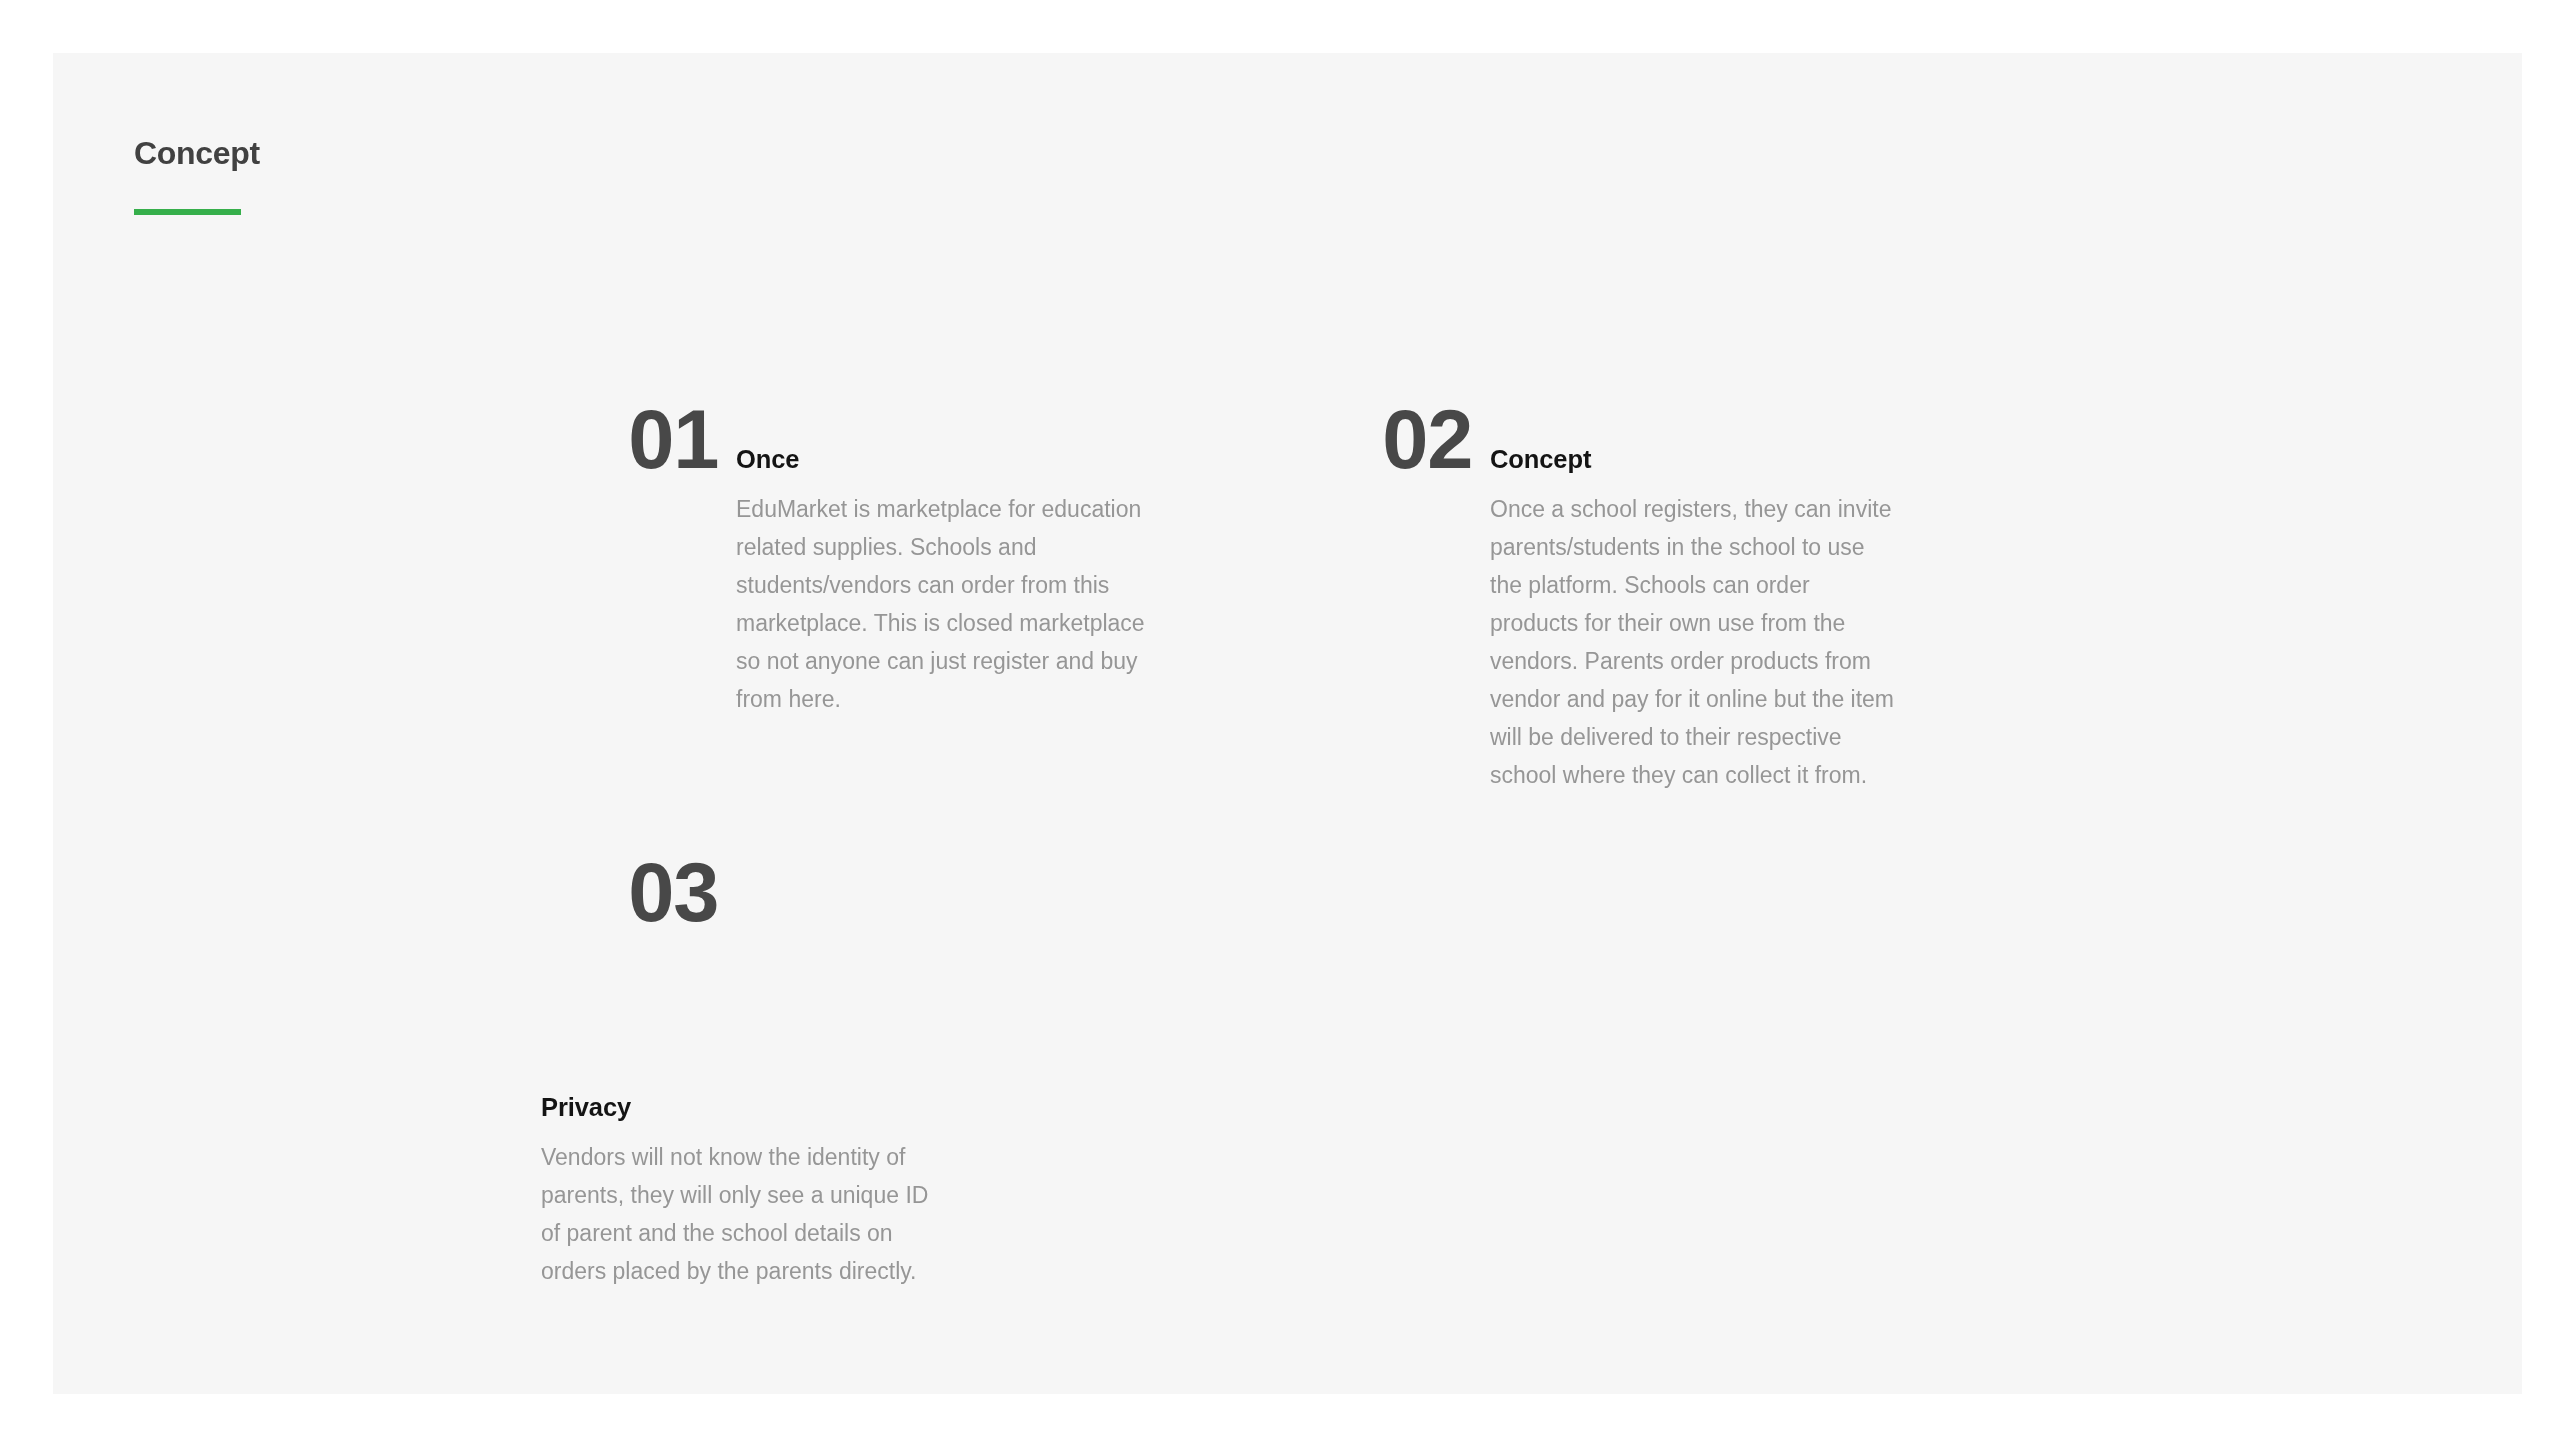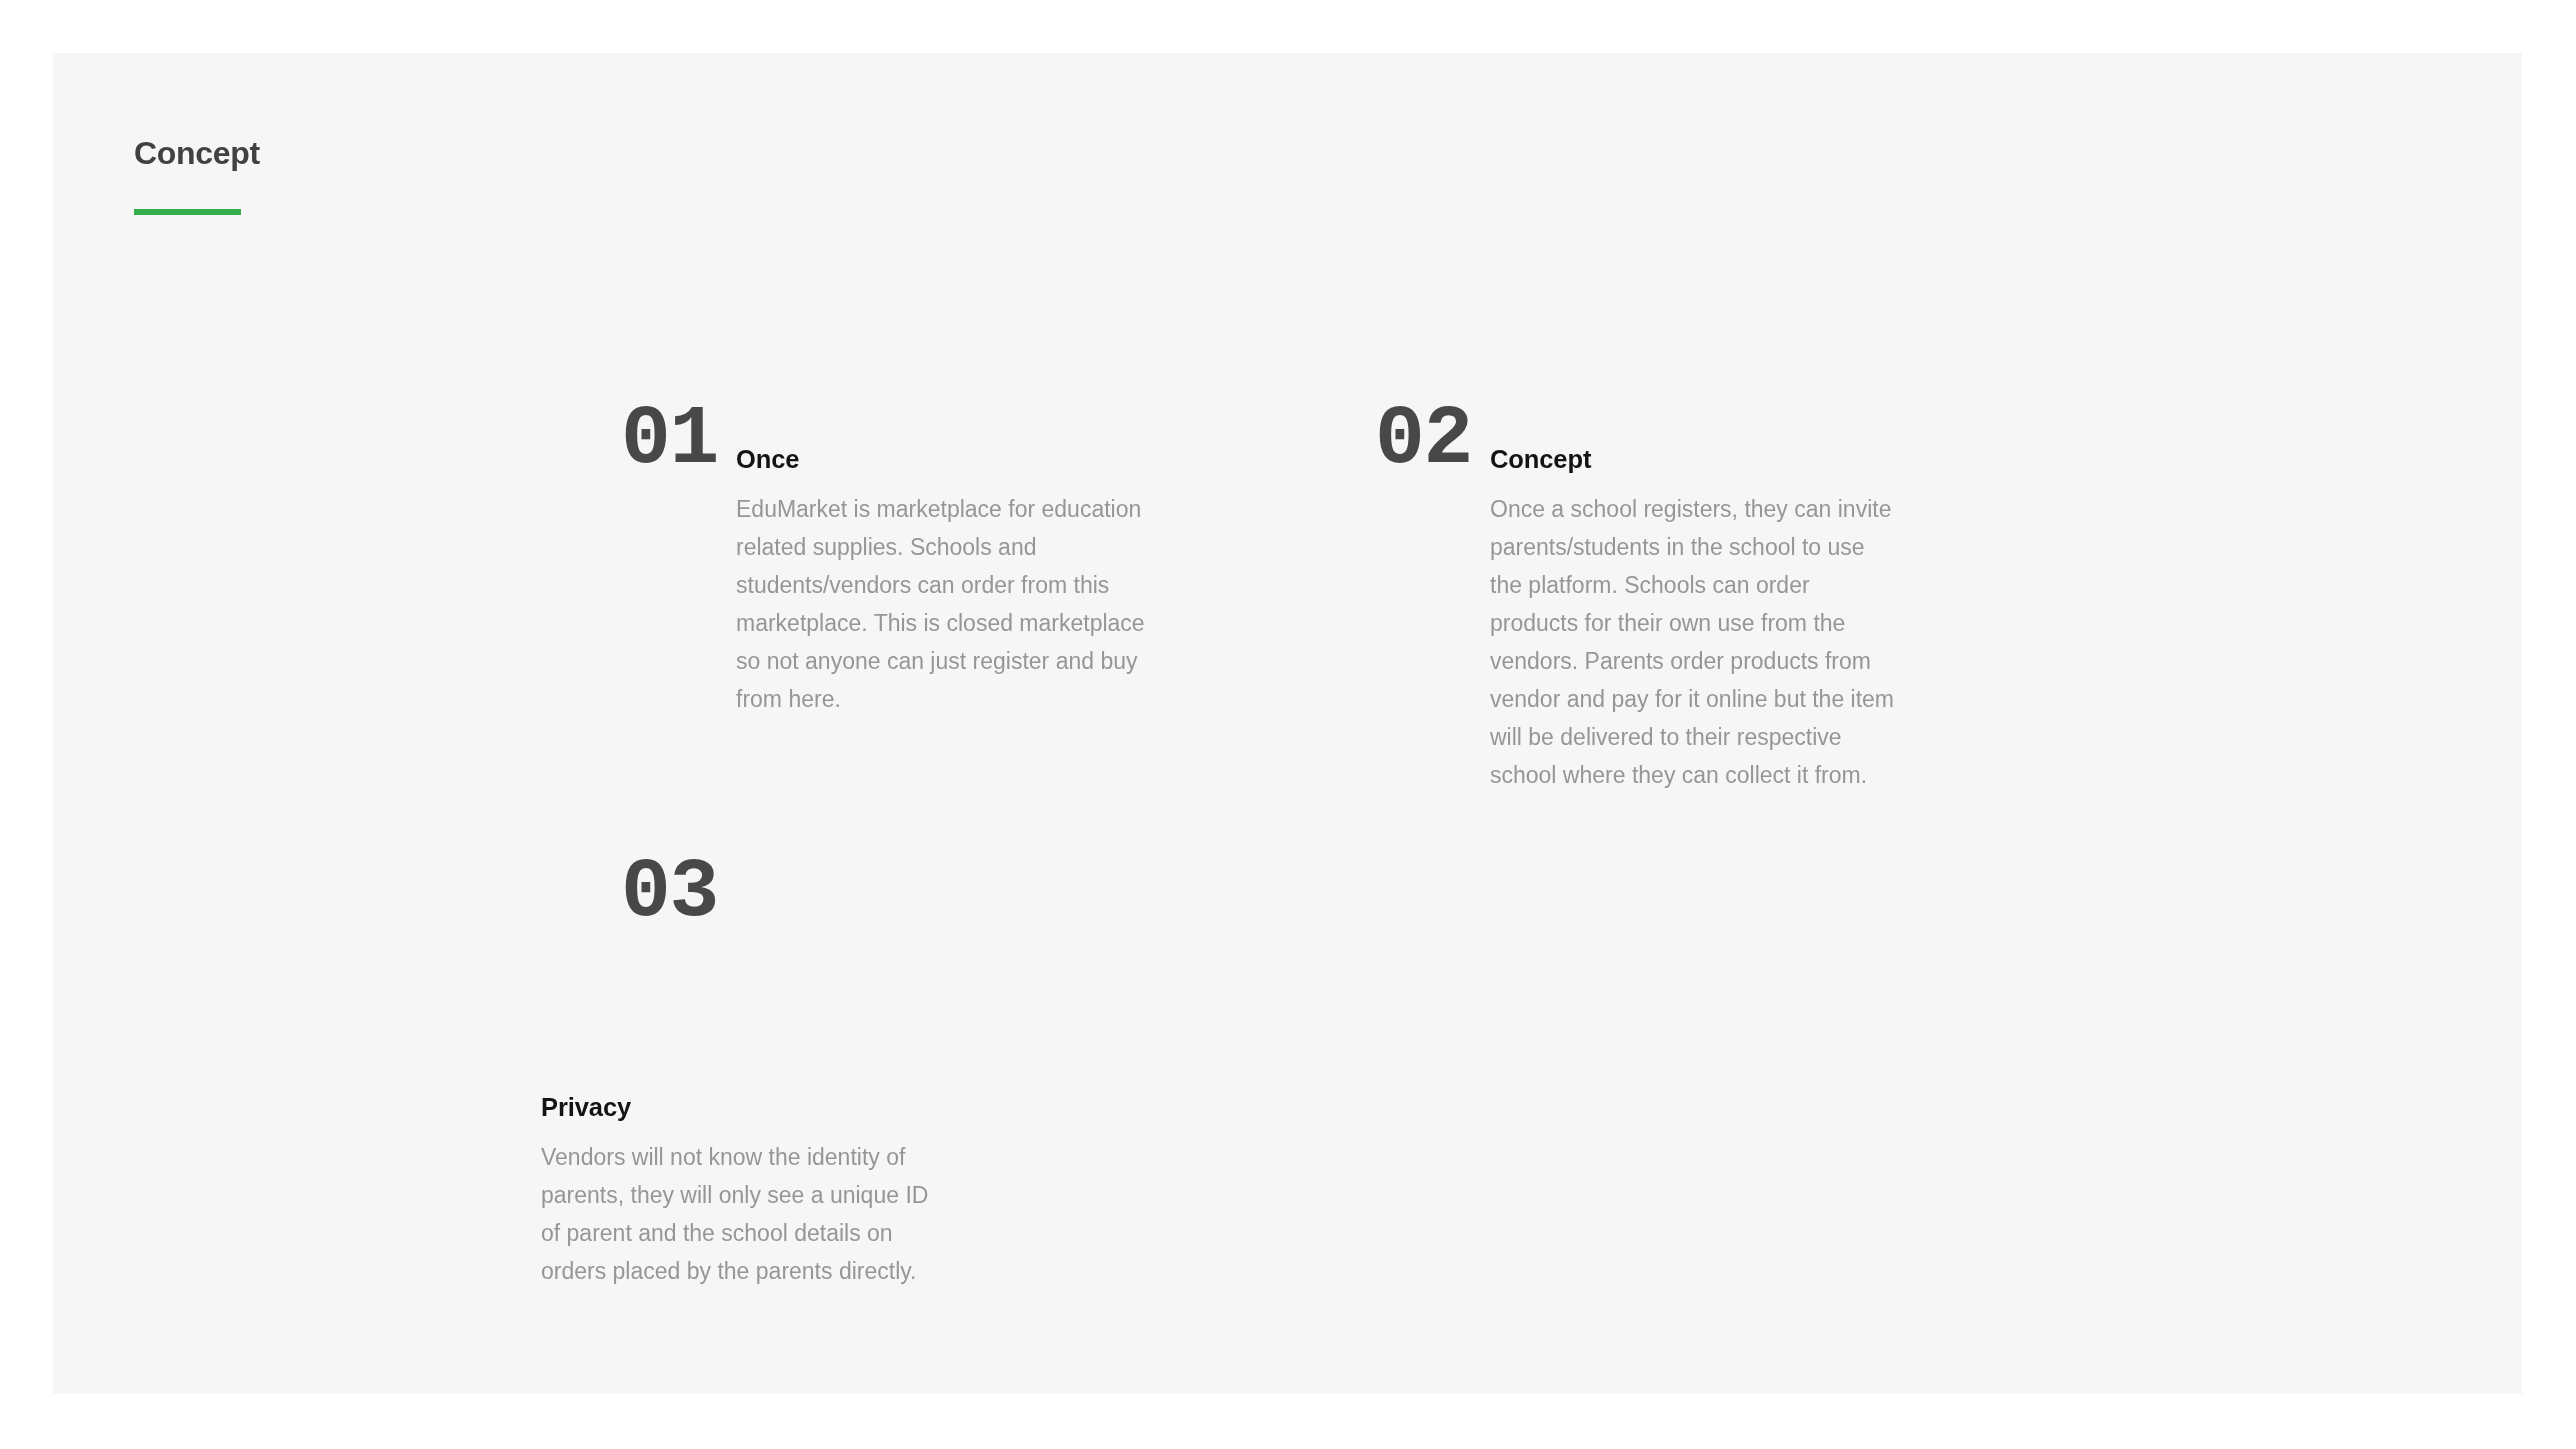--- a/index.html
+++ b/index.html
@@ -77,21 +77,20 @@
     box-sizing: border-box;
   }
   .item-number {
     display: block;
     font-size: 83px;
     font-weight: 700;
     line-height: 0.92;
     letter-spacing: -1.3px;
     color: #484848;
     white-space: nowrap;
-    font-family: Liberation Mono, monospace;
   }
 
   .item-body-cell {
     flex: 0 0 auto;
     width: 429px;
     padding-left: 18px;
     padding-top: 43px;
     box-sizing: border-box;
   }
   .item-heading {

